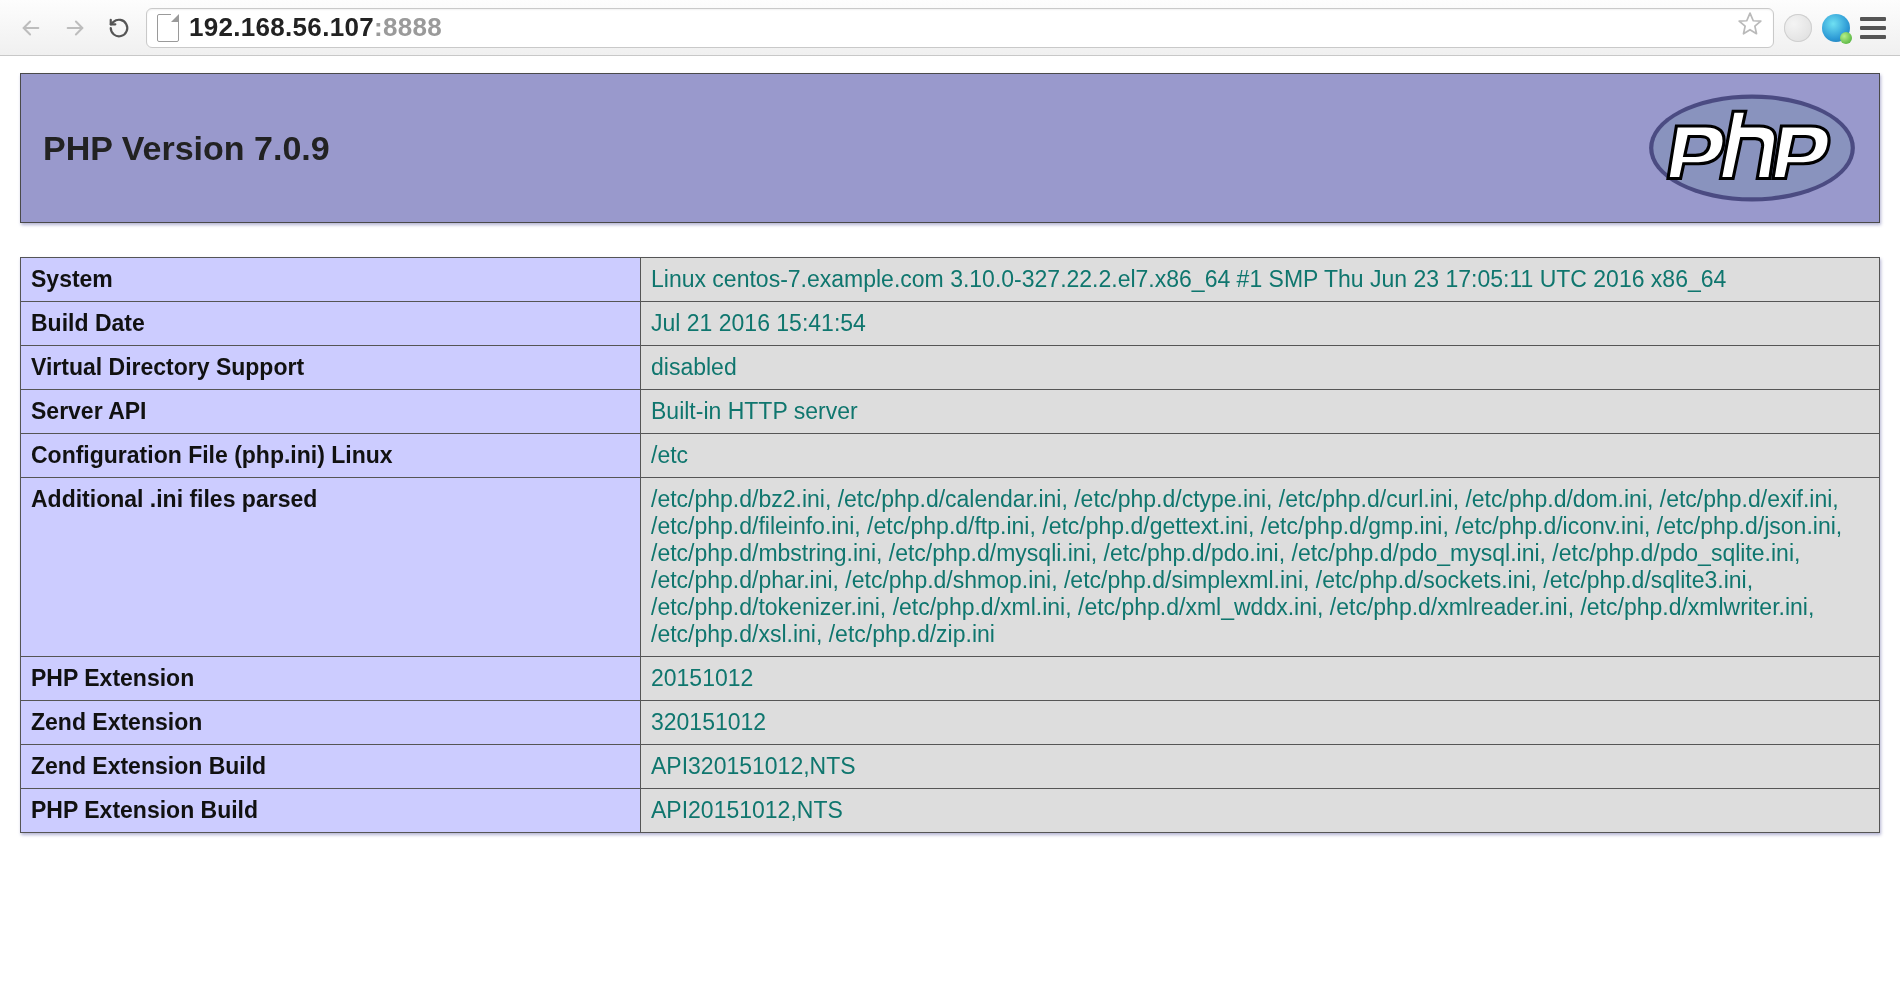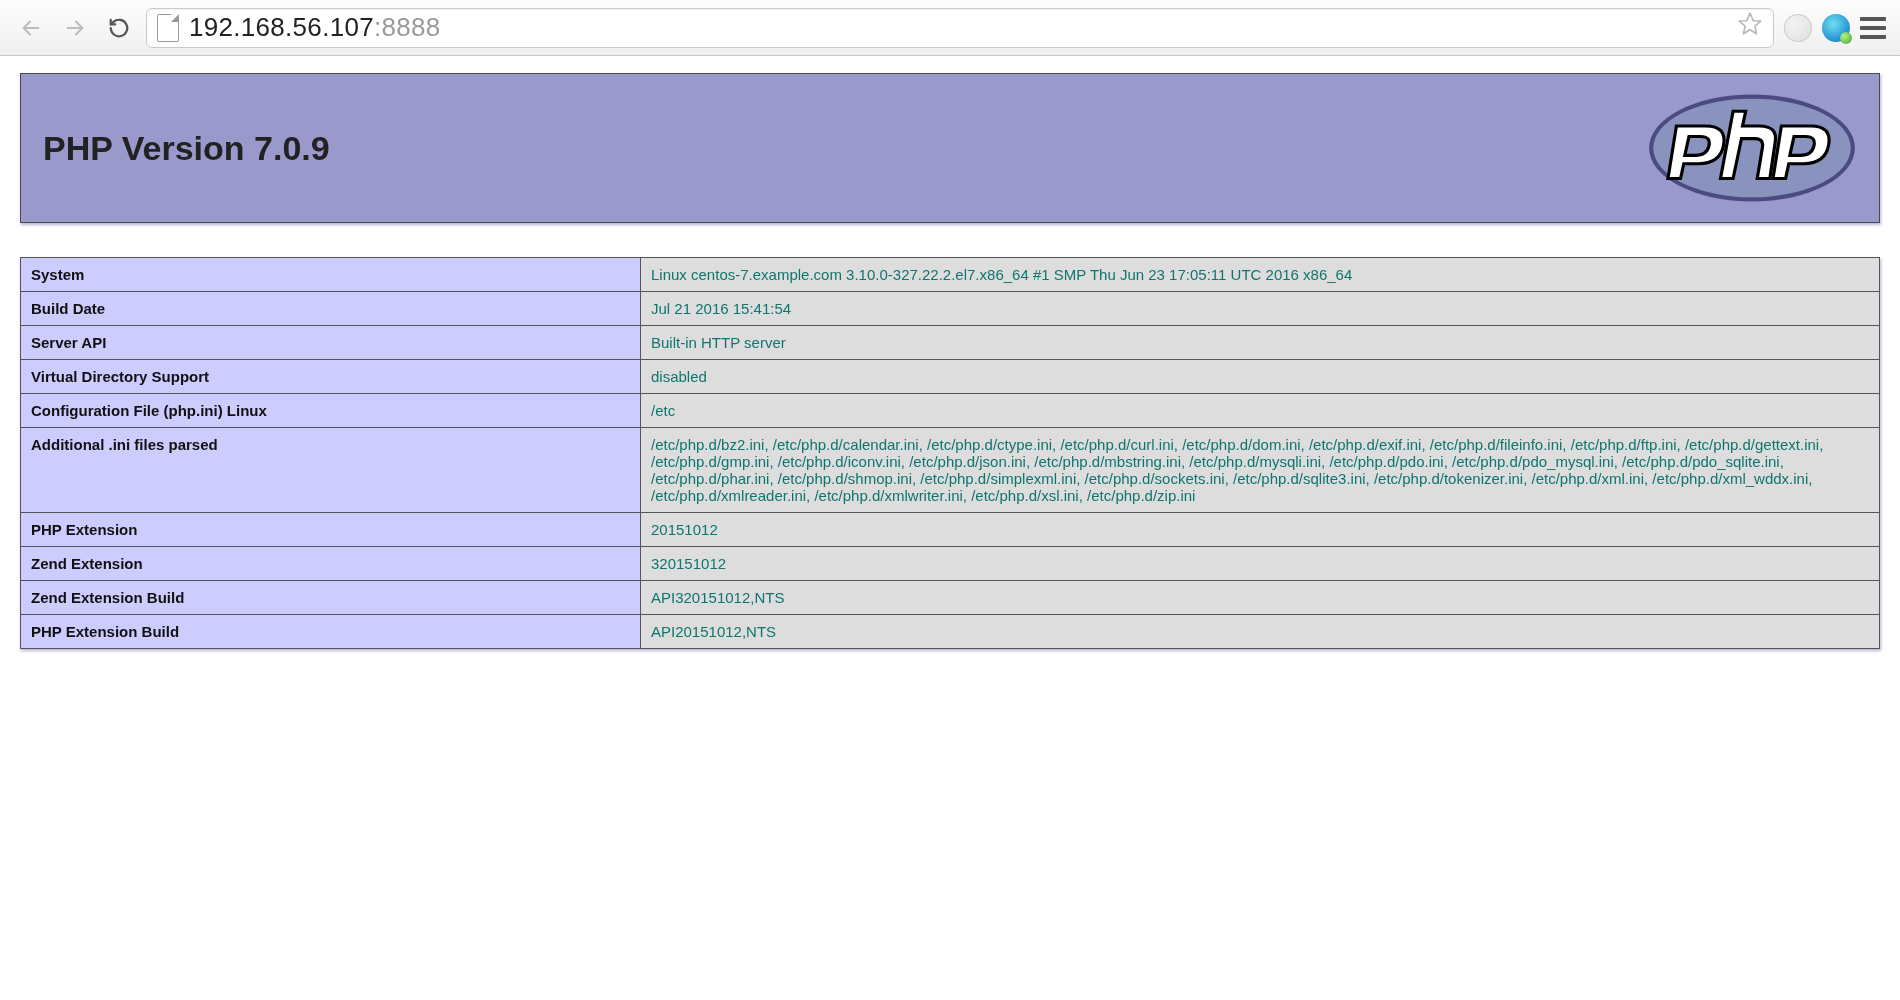--- a/index.html
+++ b/index.html
@@ -3,20 +3,21 @@
 <meta charset="utf-8">
 <style>
   * { box-sizing: border-box; margin: 0; padding: 0; }
   html, body { width: 1900px; height: 1000px; font-family: "Helvetica Neue", Helvetica, Arial, sans-serif; background: #fff; overflow: hidden; }
   .toolbar {
     height: 56px; width: 100%;
     background: linear-gradient(to bottom, #fdfdfd 0%, #f0f0f0 100%);
     border-bottom: 1px solid #c8c8c8;
     display: flex; align-items: center; gap: 10px;
     padding: 0 14px;
+    font-weight: bold;
   }
   .nav-btn {
     width: 34px; height: 34px; display:flex; align-items:center; justify-content:center;
     border-radius: 4px; color:#7d7d7d; font-size: 22px;
   }
   .nav-btn.disabled { color:#bdbdbd; }
   .omnibox {
     flex:1; height: 40px;
     background:#fff; border:1px solid #c9c9c9; border-radius:6px;
     display:flex; align-items:center; padding:0 10px; gap:10px;
@@ -59,21 +60,21 @@
   .php-badge {
     width: 210px; height: 112px;
   }
   .php-badge svg { width:100%; height:100%; display:block; }
 
   table.info {
     width:100%; border-collapse: collapse;
     box-shadow: 1px 2px 3px rgba(168,168,204,0.85);
   }
   table.info td {
-    border:1px solid #555; padding: 8px 10px; font-size:15px; vertical-align: top;
+    border:1px solid #555; padding: 8px 10px; font-size:23px; vertical-align: top;
   }
   td.e { background:#ccccff; font-weight:700; width:620px; color:#111; }
   td.v { background:#dddddd; color:#0f766e; }
 </style>
 </head>
 <body>
 
 <div class="toolbar">
   <div class="nav-btn disabled">
     <svg width="22" height="22" viewBox="0 0 24 24" fill="none" stroke="currentColor" stroke-width="2.2" stroke-linecap="round" stroke-linejoin="round">
@@ -134,26 +135,26 @@
     <tbody id="info-body">
         <tr>
           <td class="e">System</td>
           <td class="v">Linux centos-7.example.com 3.10.0-327.22.2.el7.x86_64 #1 SMP Thu Jun 23 17:05:11 UTC 2016 x86_64</td>
         </tr>
         <tr>
           <td class="e">Build Date</td>
           <td class="v">Jul 21 2016 15:41:54</td>
         </tr>
         <tr>
+          <td class="e">Virtual Directory Support</td>
+          <td class="v">disabled</td>
+        </tr>
+        <tr>
           <td class="e">Server API</td>
           <td class="v">Built-in HTTP server</td>
-        </tr>
-        <tr>
-          <td class="e">Virtual Directory Support</td>
-          <td class="v">disabled</td>
         </tr>
         <tr>
           <td class="e">Configuration File (php.ini) Linux</td>
           <td class="v">/etc</td>
         </tr>
         <tr>
           <td class="e">Additional .ini files parsed</td>
           <td class="v">/etc/php.d/bz2.ini, /etc/php.d/calendar.ini, /etc/php.d/ctype.ini, /etc/php.d/curl.ini, /etc/php.d/dom.ini, /etc/php.d/exif.ini, /etc/php.d/fileinfo.ini, /etc/php.d/ftp.ini, /etc/php.d/gettext.ini, /etc/php.d/gmp.ini, /etc/php.d/iconv.ini, /etc/php.d/json.ini, /etc/php.d/mbstring.ini, /etc/php.d/mysqli.ini, /etc/php.d/pdo.ini, /etc/php.d/pdo_mysql.ini, /etc/php.d/pdo_sqlite.ini, /etc/php.d/phar.ini, /etc/php.d/shmop.ini, /etc/php.d/simplexml.ini, /etc/php.d/sockets.ini, /etc/php.d/sqlite3.ini, /etc/php.d/tokenizer.ini, /etc/php.d/xml.ini, /etc/php.d/xml_wddx.ini, /etc/php.d/xmlreader.ini, /etc/php.d/xmlwriter.ini, /etc/php.d/xsl.ini, /etc/php.d/zip.ini</td>
         </tr>
         <tr>

